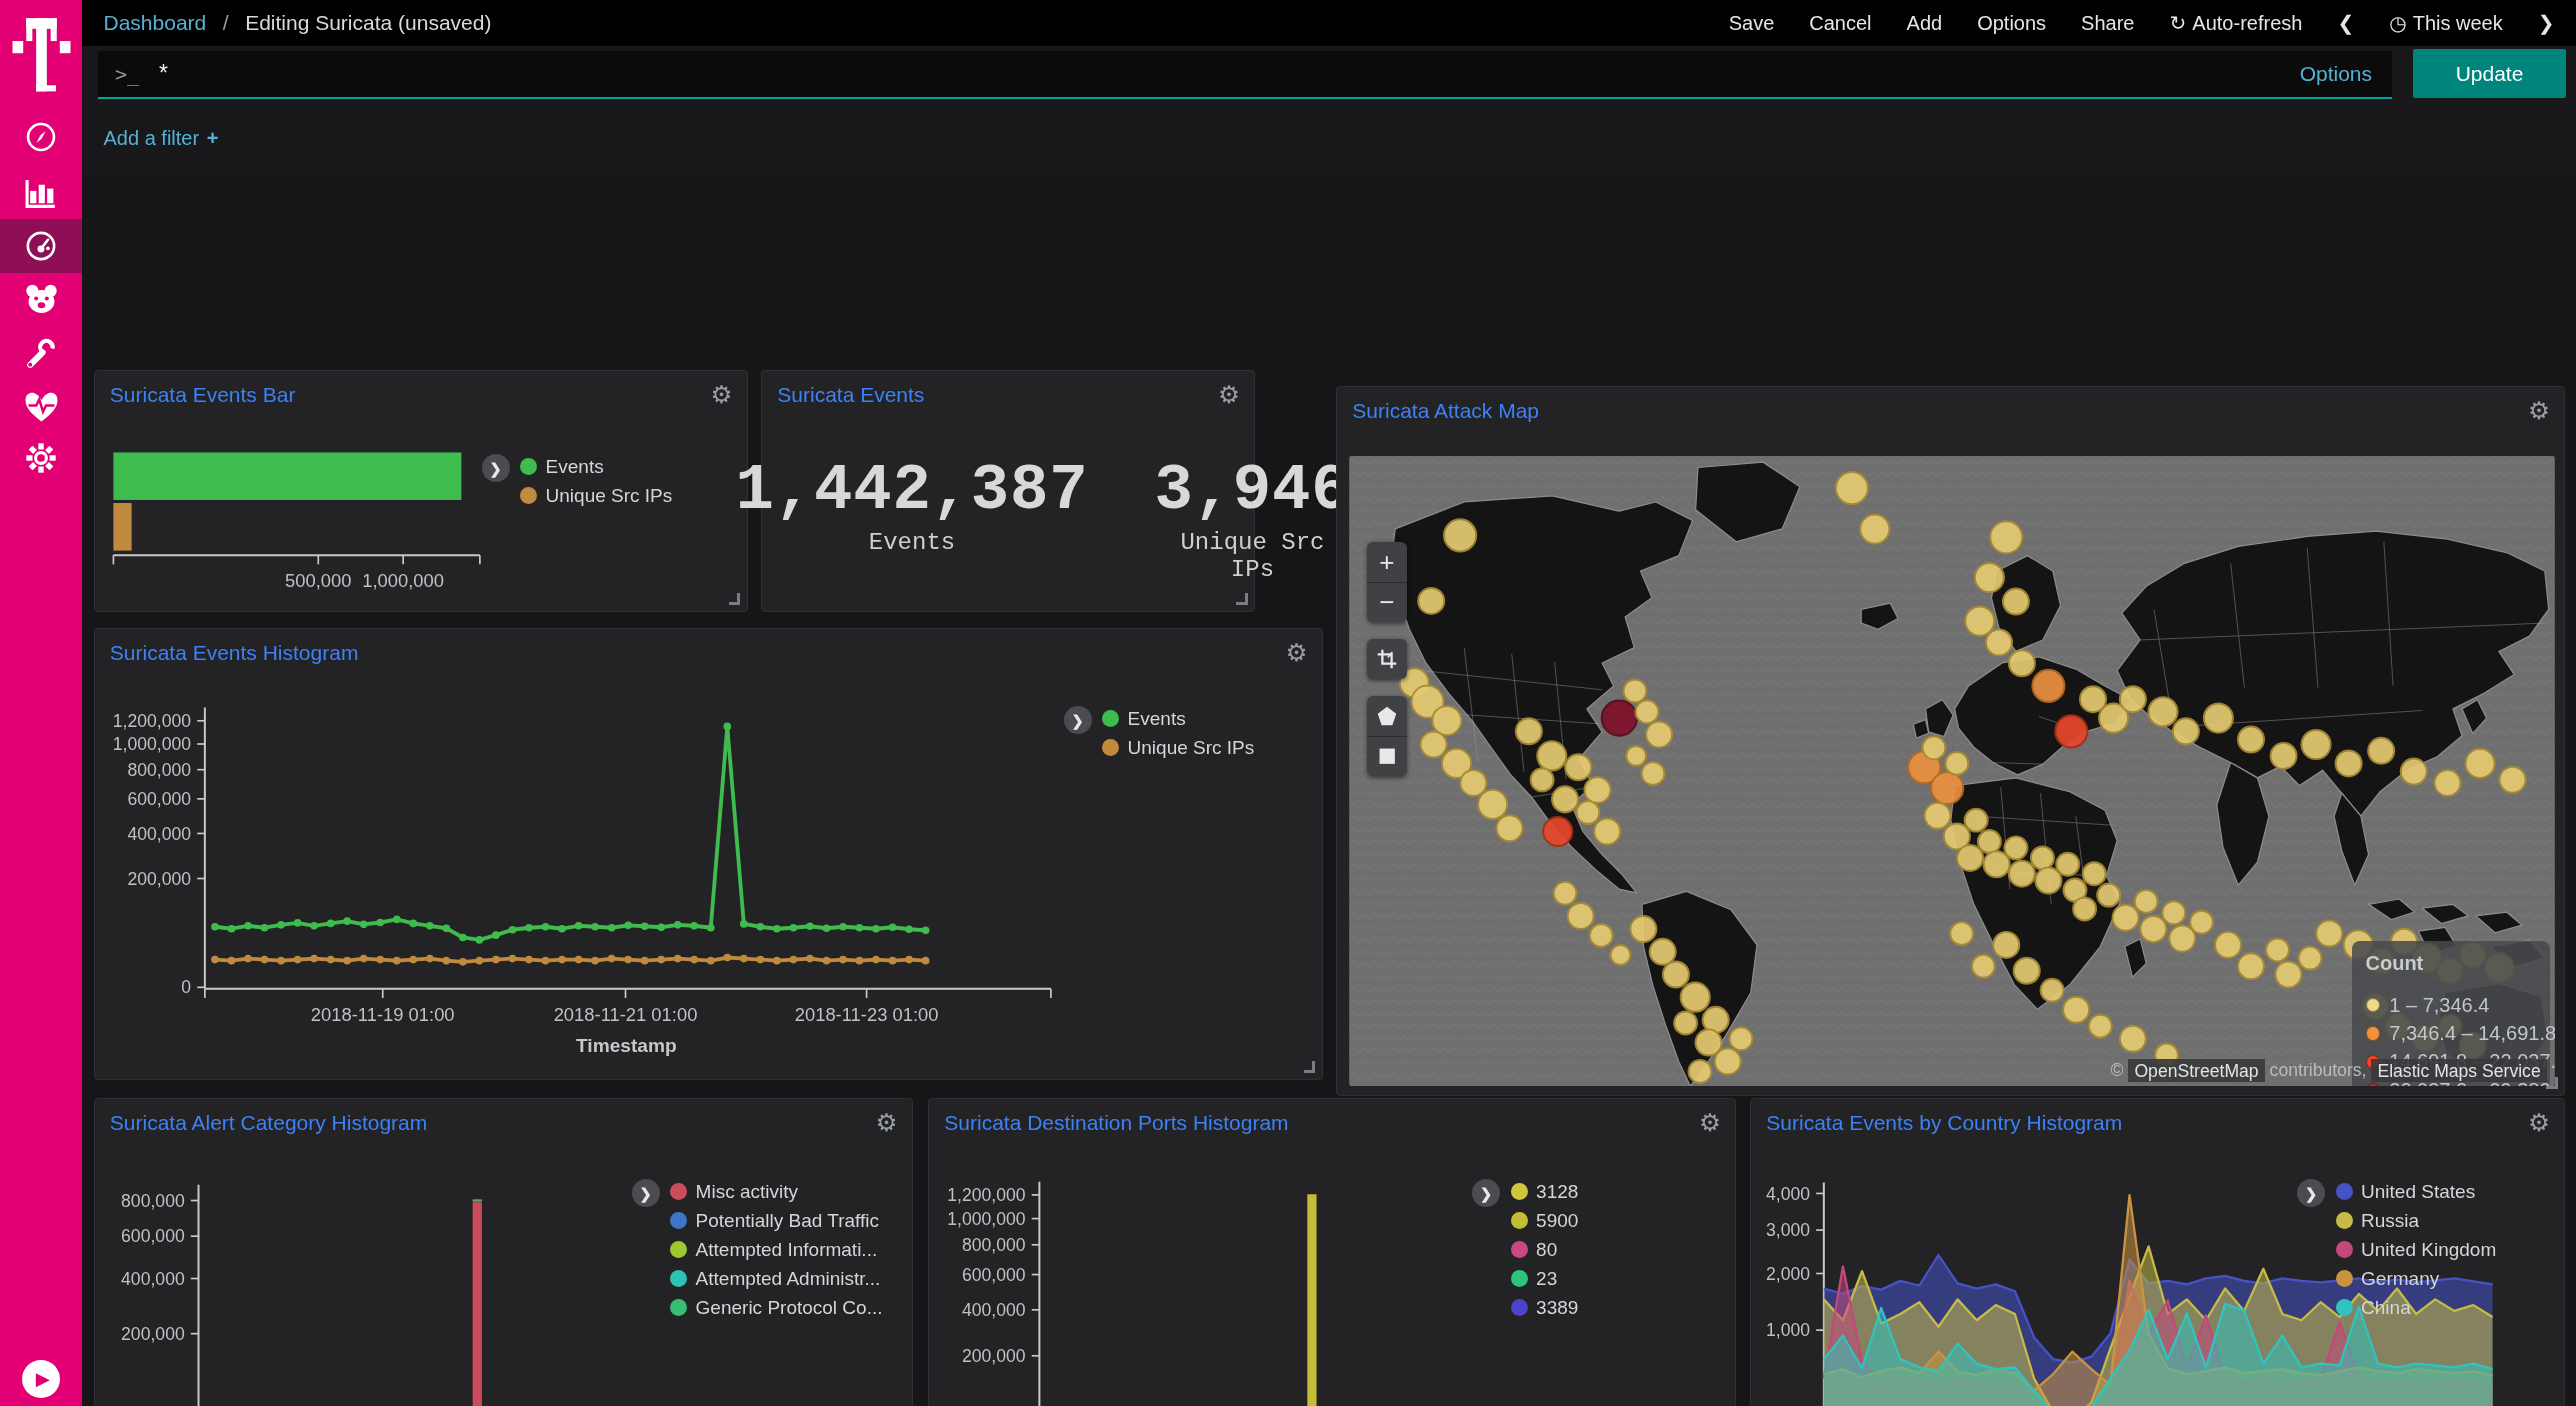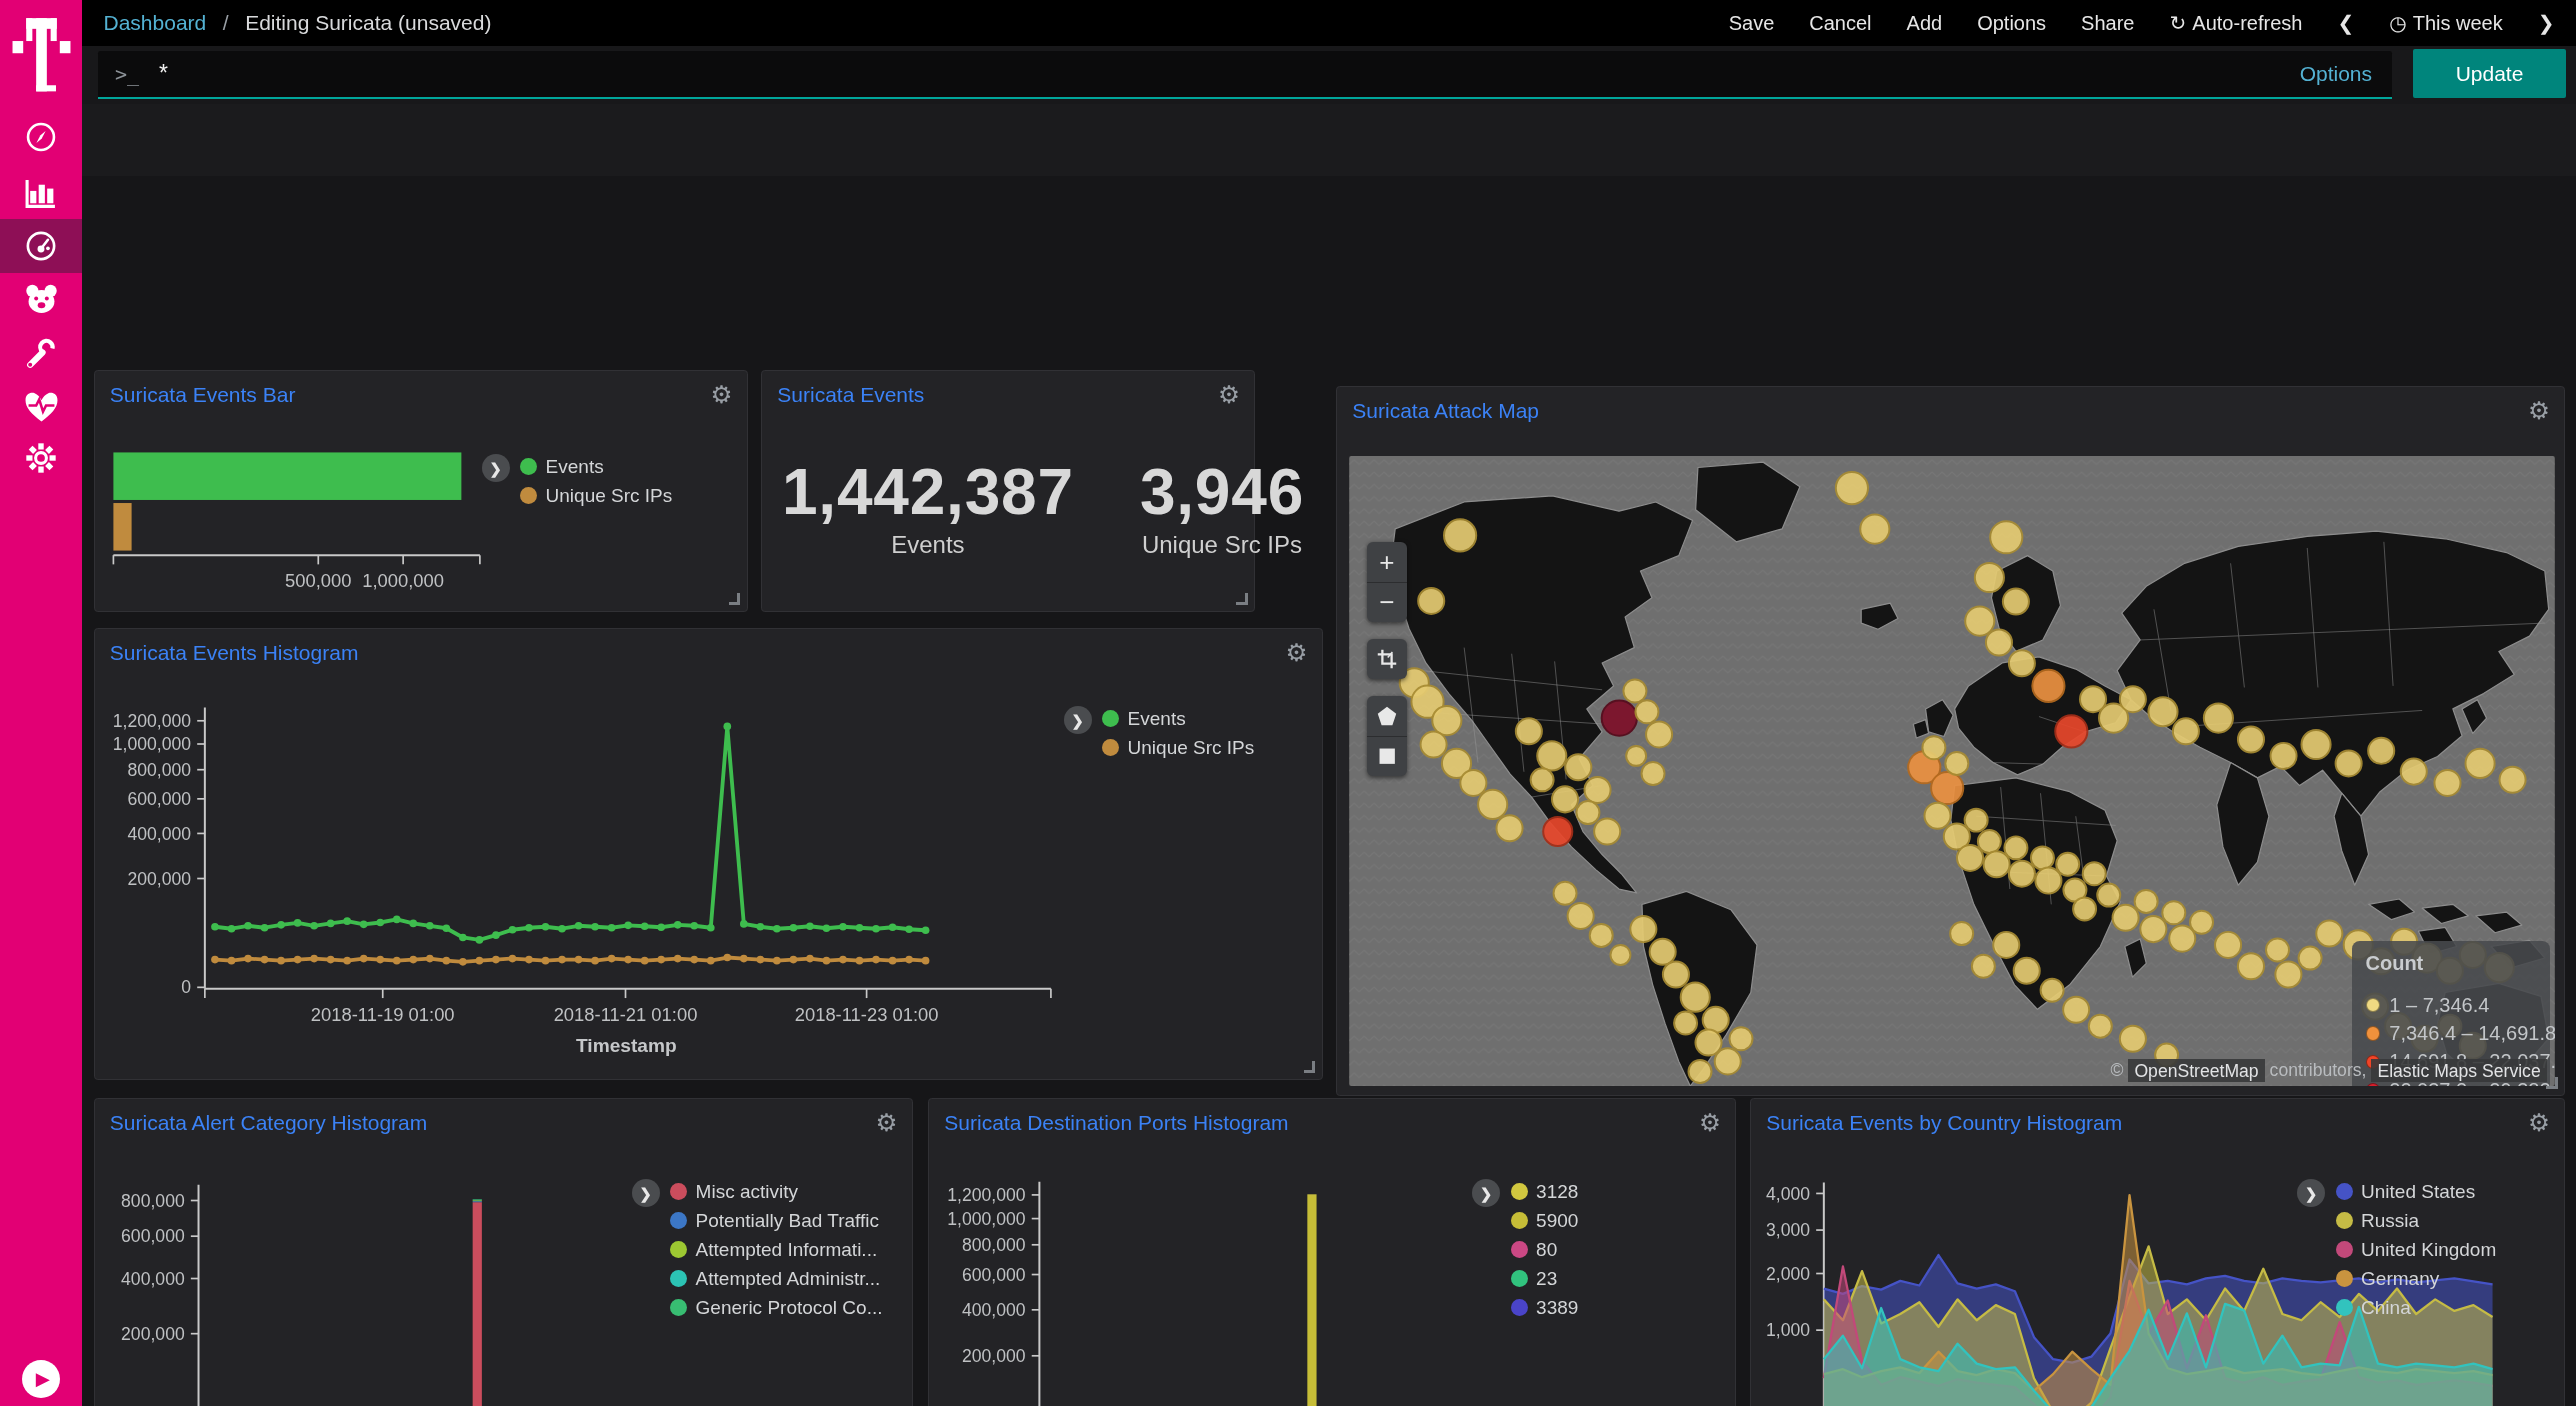--- a/index.html
+++ b/index.html
@@ -53,21 +53,21 @@
 
   svg.chart { position:absolute; left:0; }
   .chart-legend { position:absolute; display:flex; align-items:flex-start; gap:10.7px; }
   .leg-arrow { width:28px; height:28px; border-radius:50%; background:#4a4c4f; color:#e8e8e8; display:flex; align-items:center; justify-content:center; font-size:14.6px; font-weight:bold; cursor:pointer; flex:0 0 auto; }
   .leg-rows { display:flex; flex-direction:column; gap:7px; padding-top:1.5px; }
   .leg-row { display:flex; align-items:center; gap:8.4px; cursor:pointer; }
   .leg-dot { width:17px; height:17px; border-radius:50%; flex:0 0 auto; }
   .leg-lab { font-size:19px; color:#d4d6d8; white-space:nowrap; }
 
   
-  #metric-body { position:absolute; left:0; top:84px; width:562px; display:flex; justify-content:center; gap:66px; }
+  #metric-body { position:absolute; left:0; top:84px; width:562px; display:flex; justify-content:center; gap:66px;font-family:Liberation Mono, monospace; }
   .metric-group { text-align:center; }
   .metric-value { font-size:64px; font-weight:bold; color:#d8d8d8; letter-spacing:0.8px; }
   .metric-label { font-size:24px; color:#cfcfcf; margin-top:1.5px; }
 
   
   #map-wrap { position:absolute; left:11.5px; top:69px; width:1206px; height:630px; overflow:hidden; border-radius:2.3px; }
   #map-controls { position:absolute; left:18.4px; top:86px; z-index:5; display:flex; flex-direction:column; gap:17px; }
   .mc-group { background:#3f4144; border-radius:6.1px; overflow:hidden; box-shadow:0 1.5px 4.6px rgba(0,0,0,.5); width:40px; }
   .mc-btn { width:40px; height:40px; display:flex; align-items:center; justify-content:center; color:#e8e8e8; font-size:26px; cursor:pointer; }
   .mc-btn + .mc-btn { border-top:0.8px solid #2c2d2f; }
@@ -186,20 +186,23 @@
 
   <div id="querybar">
     <div id="query-box">
       <span id="query-prompt">&gt;_</span>
       <span id="query-value">*</span>
       <span id="query-options">Options</span>
     </div>
     <button id="update-btn">Update</button>
   </div>
 
+  <div id="filterbar">
+    <span id="add-filter"><span>Add a filter</span><b>+</b></span>
+  </div>
 
   <div id="grid">
 
     <div class="panel" id="p-events-bar">
       <span class="p-title">Suricata Events Bar</span>
       <span class="p-gear">⚙</span>
       <svg class="chart" id="svg-events-bar" style="top:46px" width="654" height="192" viewBox="0 0 853 250">
           <rect x="24" y="46" width="453.8463061075853" height="62" fill="#3ebd4e"></rect>
           <rect x="24" y="112" width="23.73812682163443" height="62" fill="#c08b3e"></rect>
           <line x1="24" y1="180" x2="502" y2="180" stroke="#c9c9c9" stroke-width="2.6"></line>

